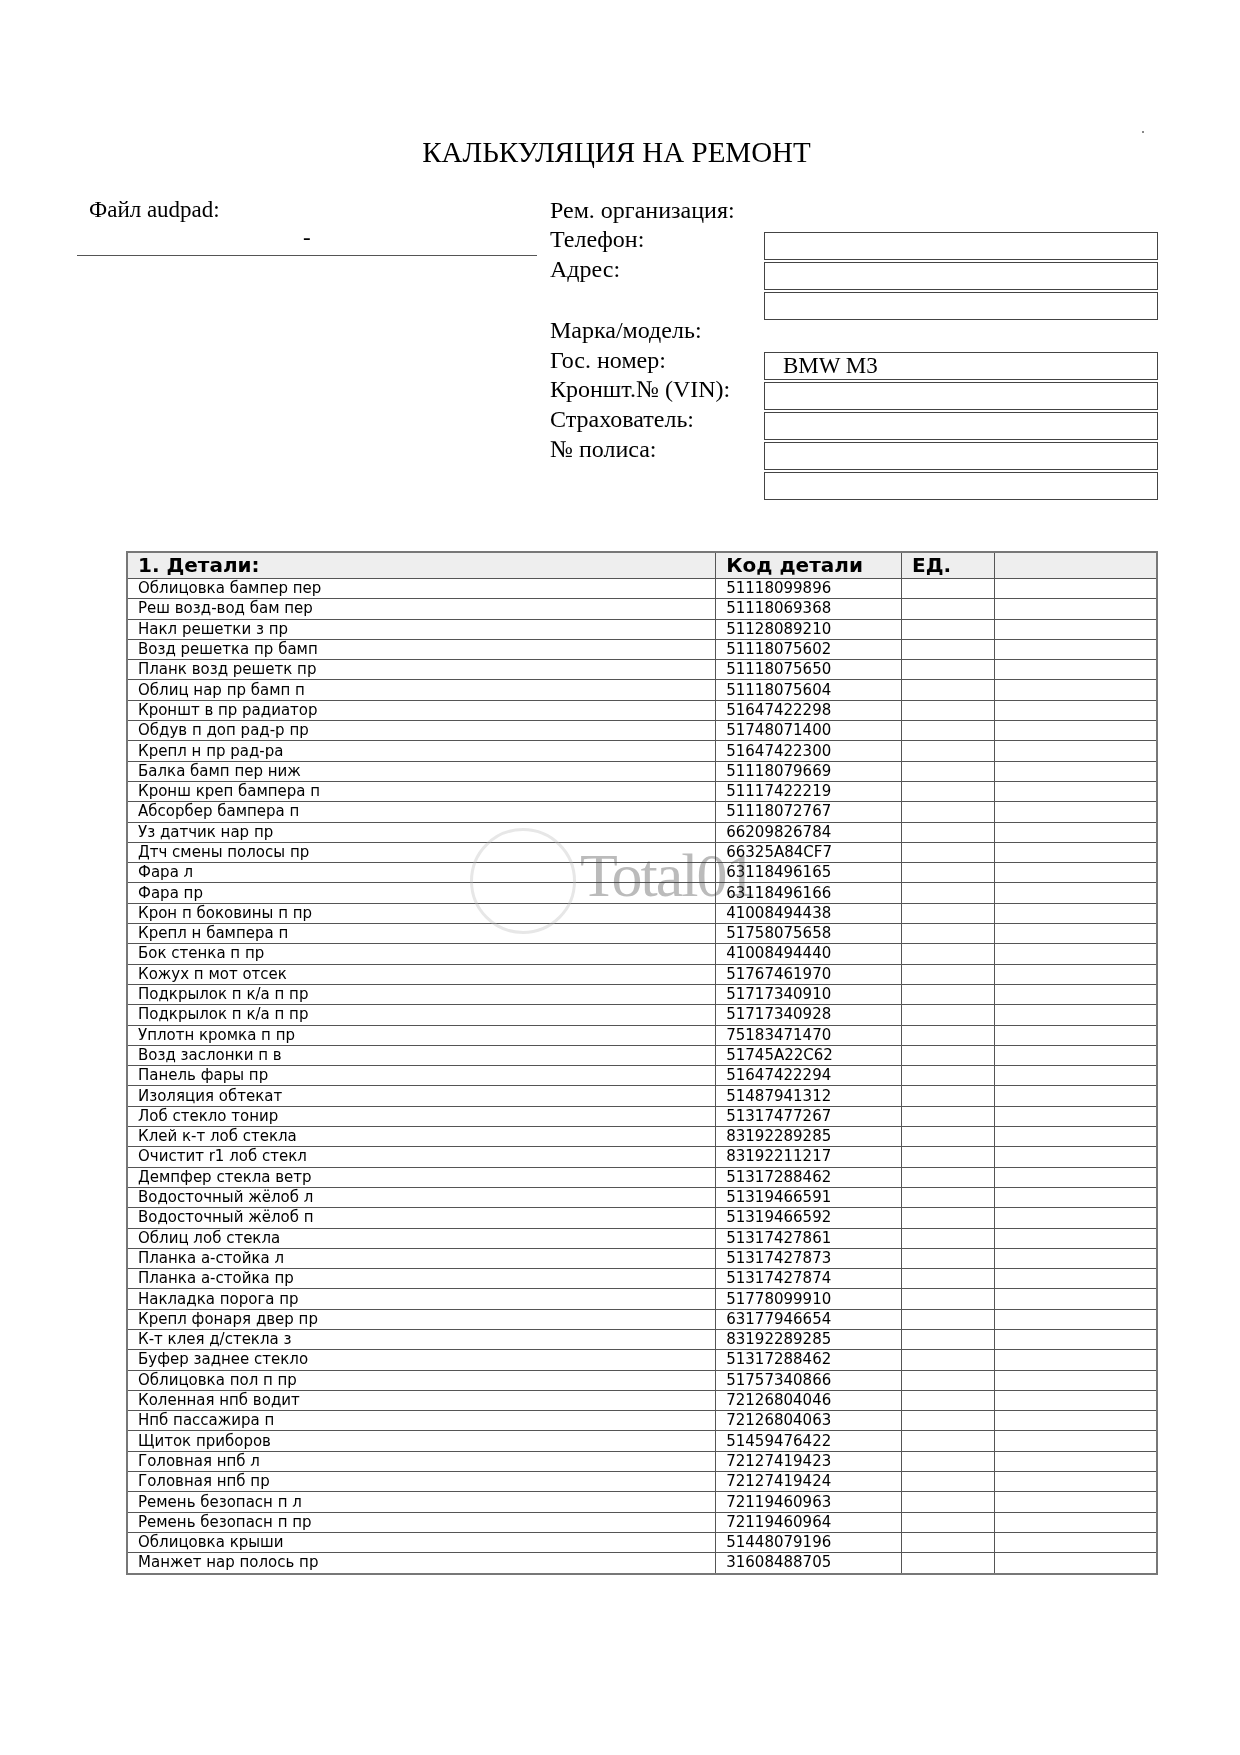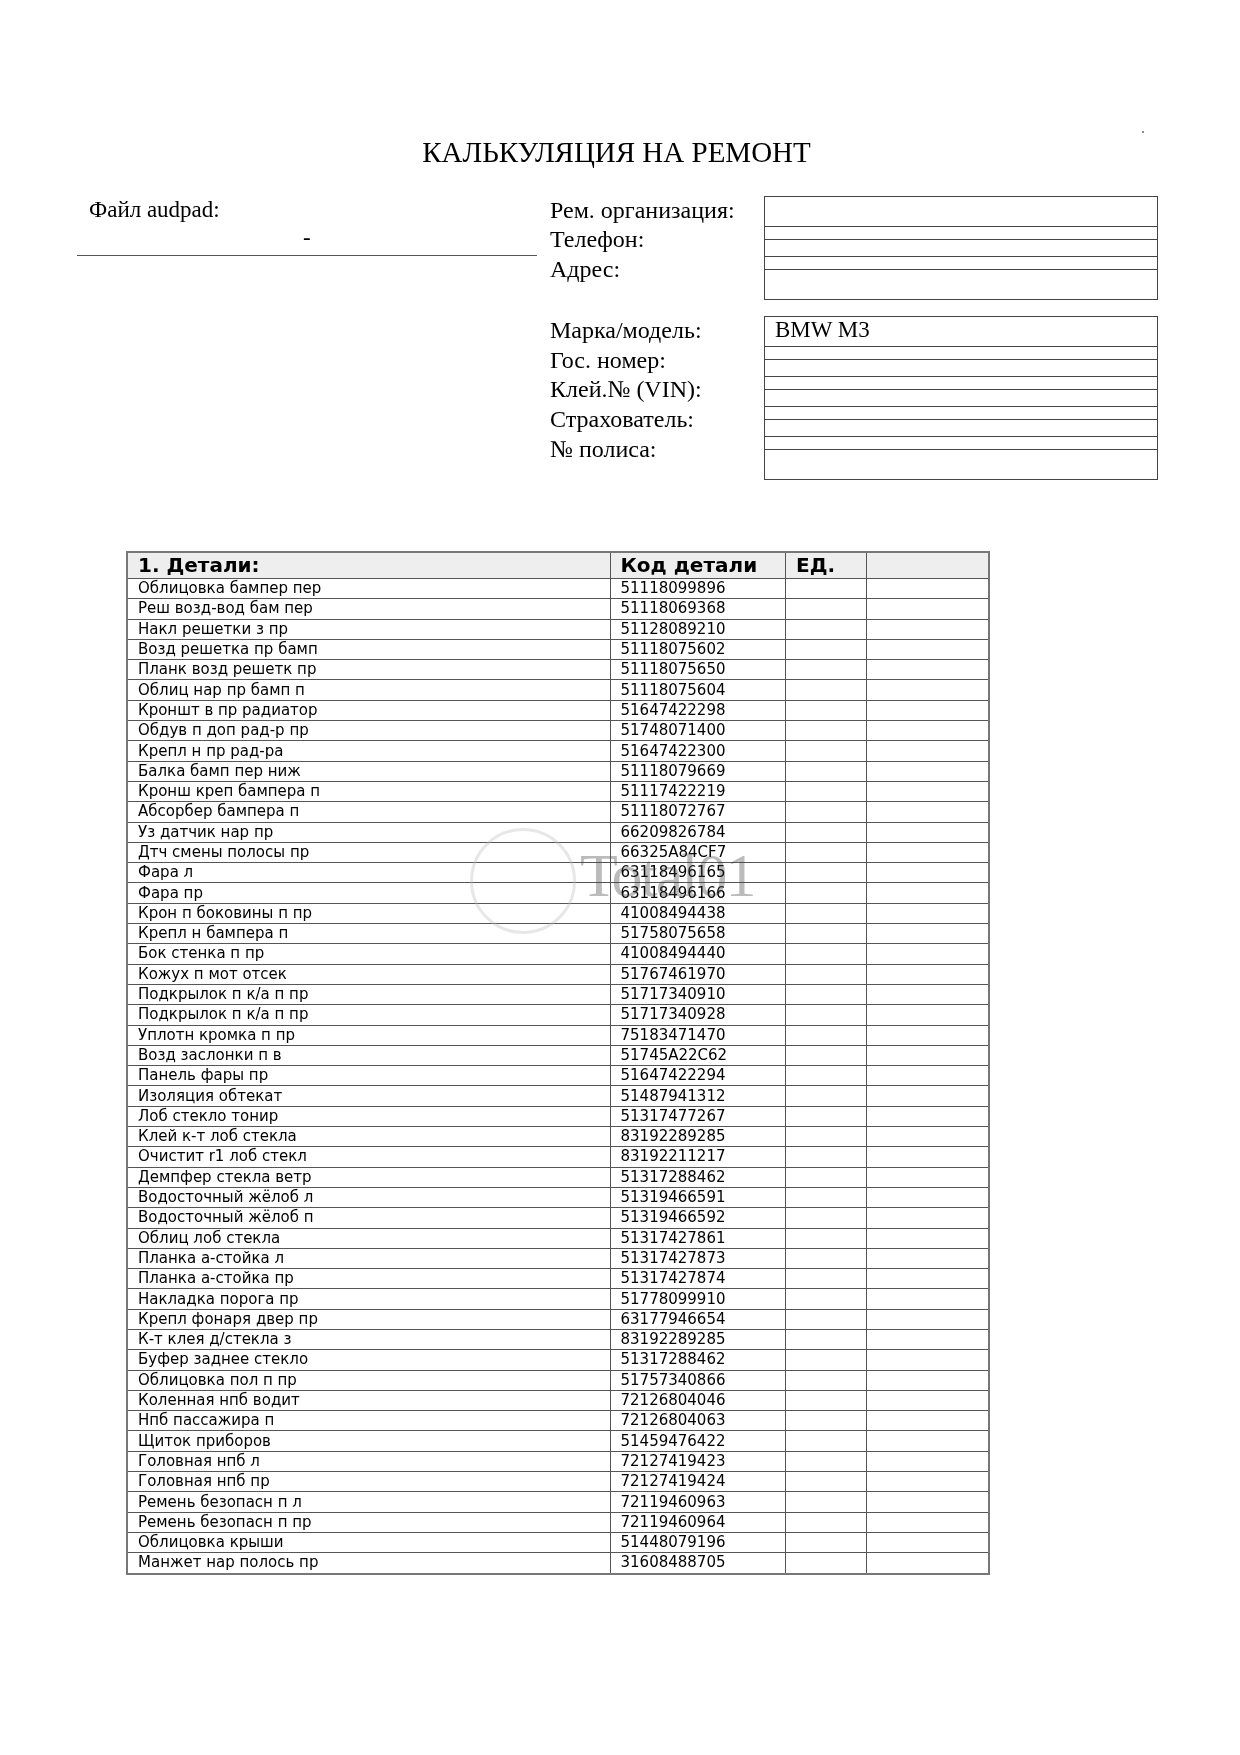--- a/index.html
+++ b/index.html
@@ -8,23 +8,23 @@
   .sans { font-family: "DejaVu Sans", "Liberation Sans", sans-serif; }
 
   #doc-title { position: absolute; top: 136px; left: 0; width: 1233px; text-align: center; font-size: 29px; }
   #corner-dot { position: absolute; top: 131px; left: 1142px; width: 2px; height: 2px; background: #888; }
 
   #file-label { position: absolute; top: 197px; left: 89px; font-size: 23px; }
   #file-dash { position: absolute; top: 225px; left: 303px; font-size: 23px; }
   #file-line { position: absolute; top: 255px; left: 77px; width: 460px; height: 0; border-top: 1.5px solid #555; }
 
   .form-label { position: absolute; left: 550px; font-size: 24px; line-height: 30px; }
-  .form-box { position: absolute; left: 764px; width: 394px; height: 44px; border: 1.5px solid #444; box-sizing: border-box; font-size: 23px; line-height: 26px; padding-left: 10px; }
-
-  #parts-table { position: absolute; top: 551px; left: 126px; width: 864px; border-collapse: collapse; border: 2px solid #777; }
+  .form-box { position: absolute; left: 764px; width: 394px; height: 28px; border: 1.5px solid #444; box-sizing: border-box; font-size: 23px; line-height: 26px; padding-left: 18px; margin-top: 36px; }
+
+  #parts-table { position: absolute; top: 551px; left: 126px; width: 1032px; border-collapse: collapse; border: 2px solid #777; }
   #parts-table th, #parts-table td { border: 1px solid #555; padding: 0 0 0 10px; text-align: left; white-space: nowrap; }
   #parts-table th { background: #eeeeee; height: 25px; font-weight: bold; font-size: 20px; line-height: 25px; }
   #parts-table td { height: 19.3px; font-size: 15px; line-height: 19px; }
   col.c1 { width: 590px; } col.c2 { width: 186px; } col.c3 { width: 93px; } col.c4 { width: 163px; }
 
   #watermark { position: absolute; top: 828px; left: 470px; width: 330px; height: 110px; pointer-events: none; opacity: 0.35; }
   #watermark .ring { position: absolute; left: 0; top: 0; width: 100px; height: 100px; border: 3px solid #bbb; border-radius: 50%; }
   #watermark .wm-text { position: absolute; left: 110px; top: 12px; font-size: 62px; color: #404040; font-family: "Liberation Serif", serif; letter-spacing: -2px; }
 </style>
 </head>
@@ -42,21 +42,21 @@
 <div class="form-box serif" style="top:196px"></div>
 <div class="form-label serif" style="top:224px">Телефон:</div>
 <div class="form-box serif" style="top:226px"></div>
 <div class="form-label serif" style="top:254px">Адрес:</div>
 <div class="form-box serif" style="top:256px"></div>
 
 <div class="form-label serif" style="top:315px">Марка/модель:</div>
 <div class="form-box serif" style="top:316px">BMW M3</div>
 <div class="form-label serif" style="top:345px">Гос. номер:</div>
 <div class="form-box serif" style="top:346px"></div>
-<div class="form-label serif" style="top:374px">Клей.№ (VIN):</div>
+<div class="form-label serif" style="top:374px">Кроншт.№ (VIN):</div>
 <div class="form-box serif" style="top:376px"></div>
 <div class="form-label serif" style="top:404px">Страхователь:</div>
 <div class="form-box serif" style="top:406px"></div>
 <div class="form-label serif" style="top:434px">№ полиса:</div>
 <div class="form-box serif" style="top:436px"></div>
 
 <table id="parts-table" class="sans">
   <colgroup>
       <col class="c1">
       <col class="c2">

